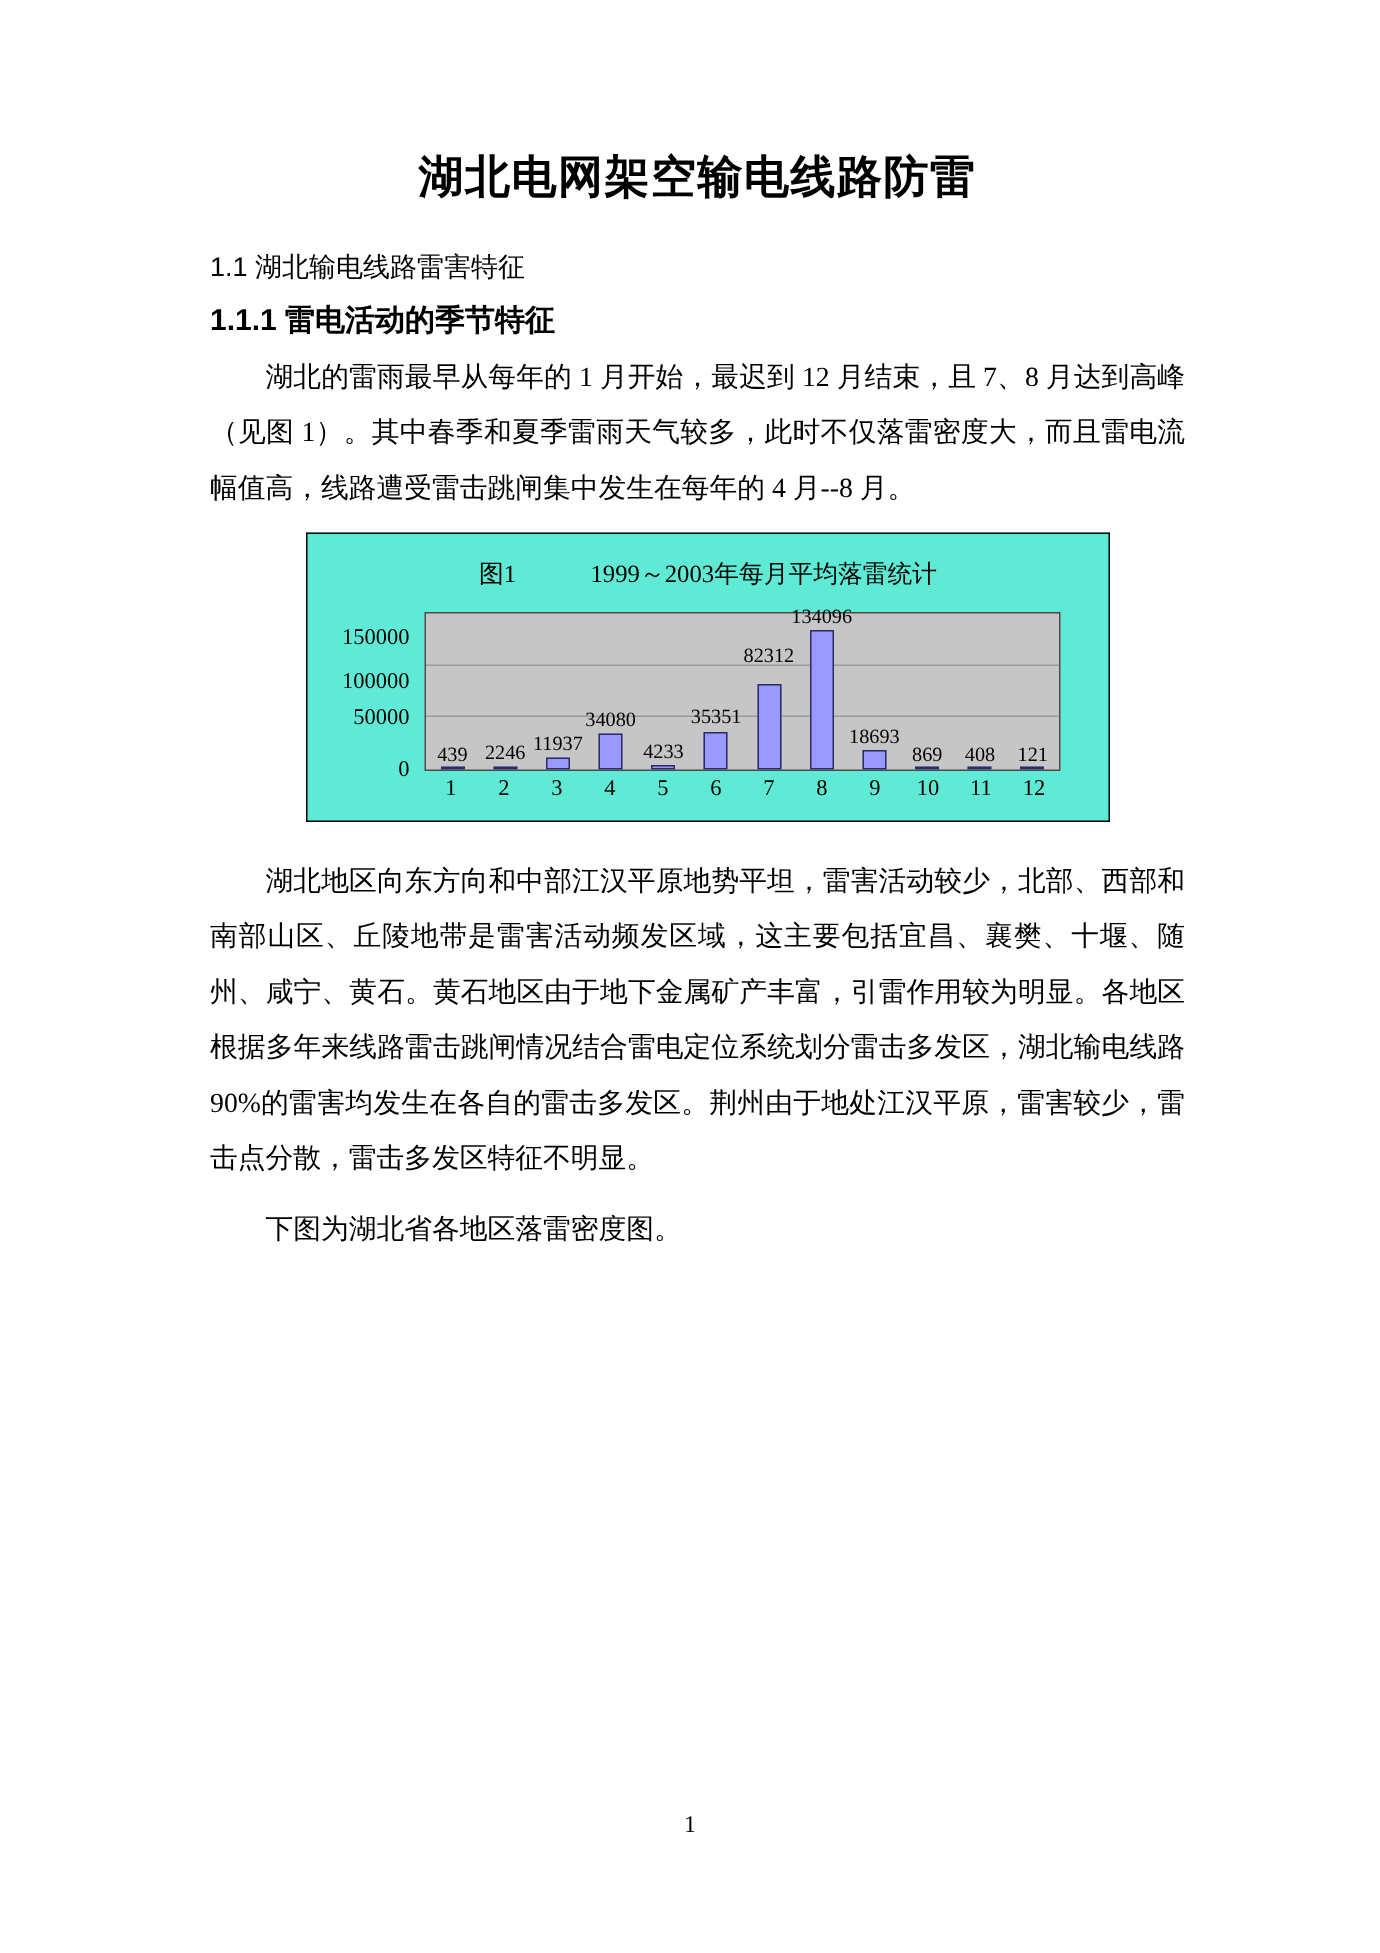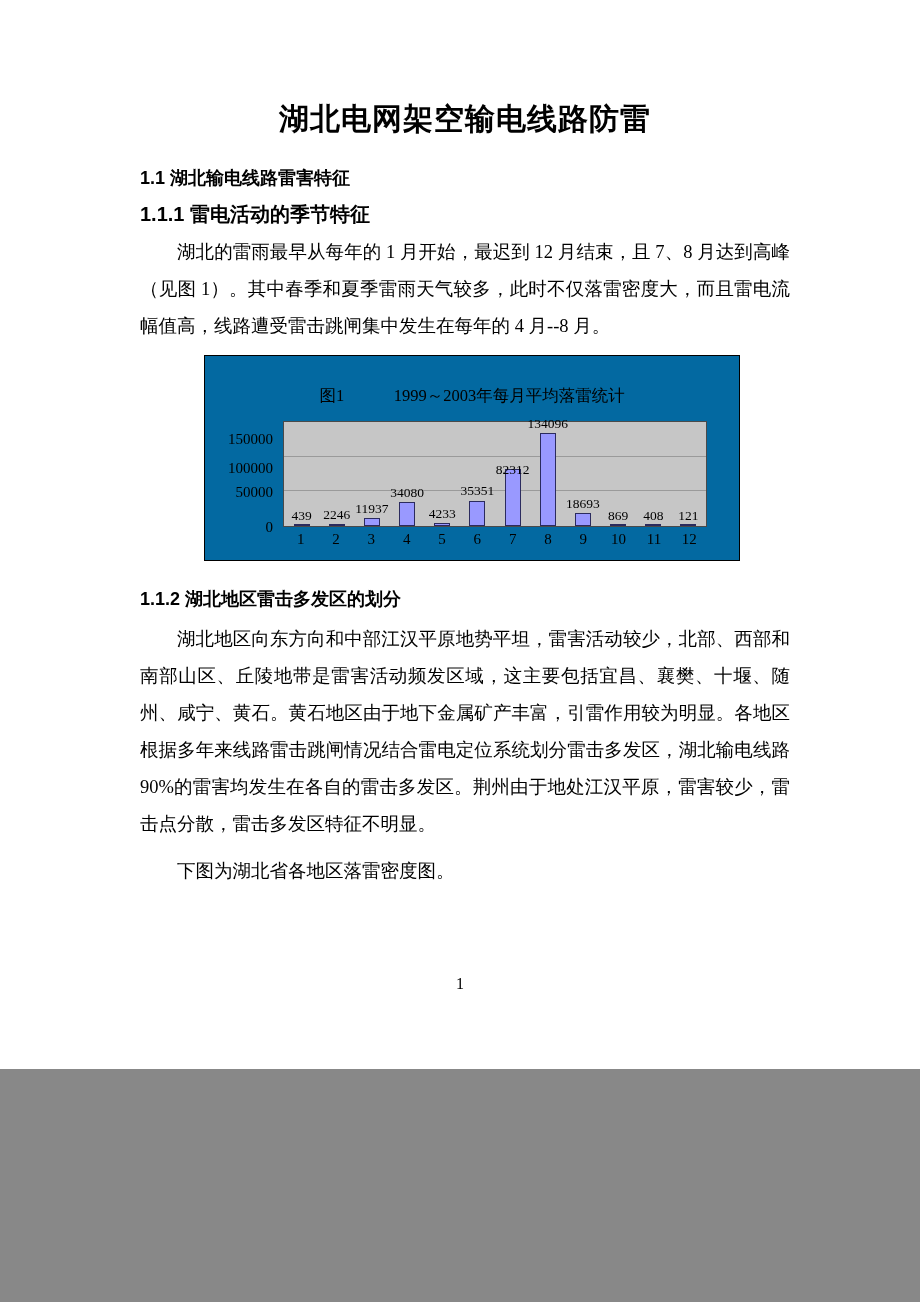--- a/index.html
+++ b/index.html
@@ -1,18 +1,18 @@
 <!DOCTYPE html>
 <html><head>
 <meta charset="utf-8">
 <style>
   html,body { margin:0; padding:0; background:#888; }
   .page {
     position:relative;
-    width:920px; height:1069px;
+    width:920px; height:1302px;
     margin:0 auto;
     background:#ffffff;
     box-sizing:border-box;
     padding:98px 130px 0 140px;
     font-family:"Liberation Serif", serif;
     color:#000;
     overflow:hidden;
   }
   .doc-title {
     margin:0 0 16px 0;
@@ -23,44 +23,44 @@
   }
   .h-level1 {
     margin:0 0 14px 0;
     font-family:"Liberation Sans", sans-serif;
     font-size:21px; font-weight:bold;
     line-height:30px;
   }
   .h-level2 {
     margin:24px 0 8px 0;
     font-family:"Liberation Sans", sans-serif;
-    font-size:18px; font-weight:bold;
+    font-size:18px; font-weight:normal;
     line-height:28px;
   }
   .h-level3 {
     margin:0 0 6px 0;
     font-family:"Liberation Sans", sans-serif;
     font-size:20px; font-weight:bold;
     line-height:28px;
   }
   .body-p {
     margin:0 0 10px 0;
     font-size:18.5px;
     line-height:37px;
     text-align:justify;
     text-indent:2em;
   }
   
   .chart-box {
     width:536px;
     margin:10px 0 22px 64px;
     border:1px solid #000;
-    background:#0369a1;
+    background:#5eead4;
     box-sizing:border-box;
-    padding:29px 0 12px 0;
+    padding:16px 0 12px 0;
   }
   .chart-title {
     text-align:center;
     font-size:16.5px;
     margin-bottom:14px;
     white-space:nowrap;
   }
   .chart-title .prefix { margin-right:3em; }
   .chart-area { display:flex; padding-left:6px; }
   .y-axis { width:72px; height:106px; position:relative; flex:none; }
@@ -157,21 +157,21 @@
             </div>
             <div class="bar-slot">
               <div class="bar-value" style="bottom: 5px;">4233</div>
               <div class="bar" style="height: 3px; background: rgb(153, 153, 255);"></div>
             </div>
             <div class="bar-slot">
               <div class="bar-value" style="bottom: 28px; margin-top: 36px;">35351</div>
               <div class="bar" style="height: 25px; background: rgb(153, 153, 255);"></div>
             </div>
             <div class="bar-slot">
-              <div class="bar-value" style="bottom: 49px; margin-top: 42px;">82312</div>
+              <div class="bar-value" style="bottom: 69px; margin-top: 42px;">82312</div>
               <div class="bar" style="height: 57px; background: rgb(153, 153, 255);"></div>
             </div>
             <div class="bar-slot">
               <div class="bar-value" style="bottom: 95px;">134096</div>
               <div class="bar" style="height: 93px; background: rgb(153, 153, 255);"></div>
             </div>
             <div class="bar-slot">
               <div class="bar-value" style="bottom: 15px;">18693</div>
               <div class="bar" style="height: 13px; background: rgb(153, 153, 255);"></div>
             </div>
@@ -199,21 +199,20 @@
             <div class="xtick">8</div>
             <div class="xtick">9</div>
             <div class="xtick">10</div>
             <div class="xtick">11</div>
             <div class="xtick">12</div>
           </div>
       </div>
     </div>
   </figure>
 
-  <h3 class="h-level2">1.1.2 湖北地区雷击多发区的划分</h3>
 
   <p class="body-p">湖北地区向东方向和中部江汉平原地势平坦，雷害活动较少，北部、西部和南部山区、丘陵地带是雷害活动频发区域，这主要包括宜昌、襄樊、十堰、随州、咸宁、黄石。黄石地区由于地下金属矿产丰富，引雷作用较为明显。各地区根据多年来线路雷击跳闸情况结合雷电定位系统划分雷击多发区，湖北输电线路 90%的雷害均发生在各自的雷击多发区。荆州由于地处江汉平原，雷害较少，雷击点分散，雷击多发区特征不明显。</p>
 
   <p class="body-p">下图为湖北省各地区落雷密度图。</p>
 
   <div class="page-number">1</div>
 
 </div>
 
 </body></html>

